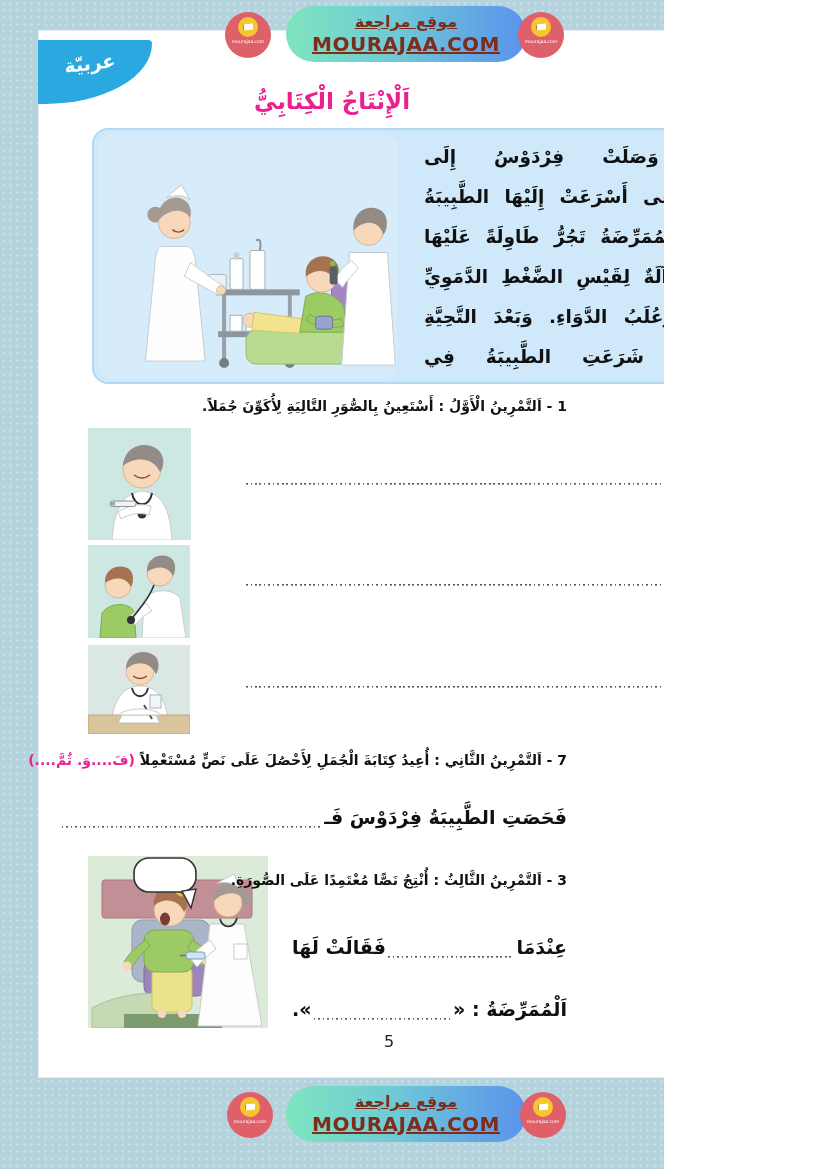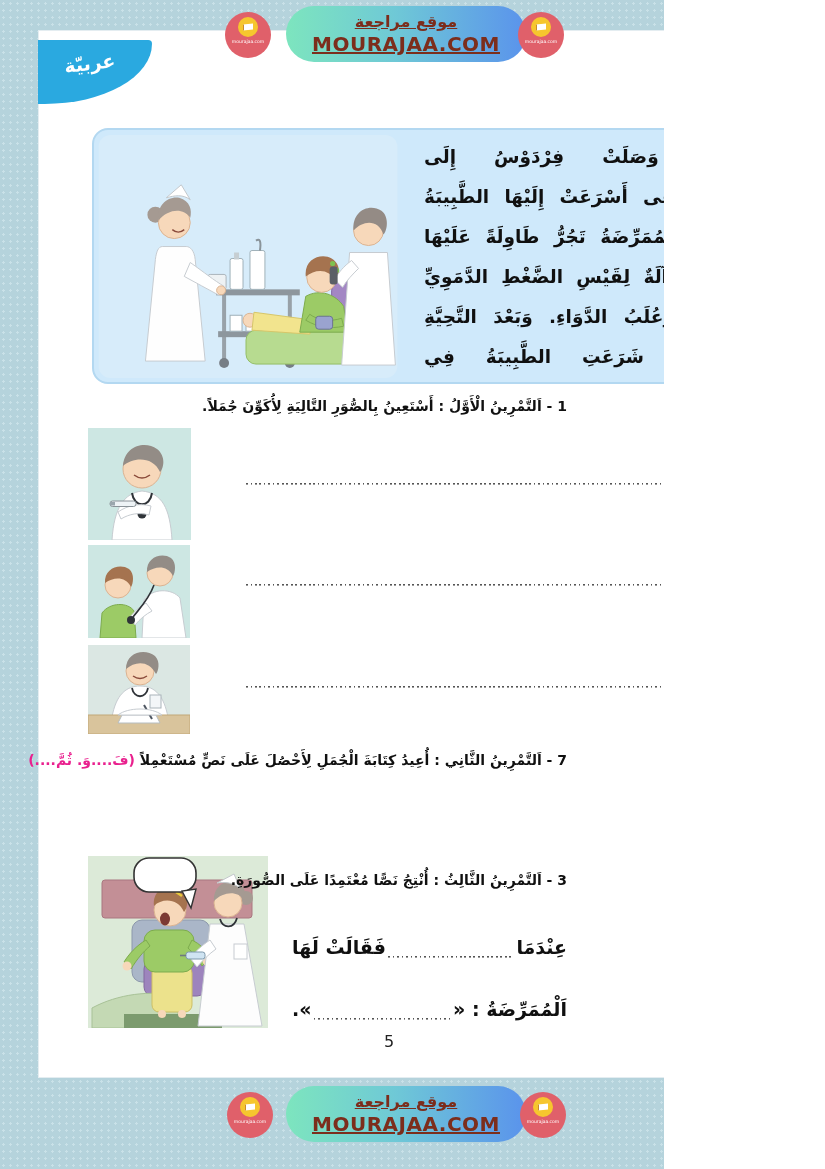--- a/index.html
+++ b/index.html
@@ -97,20 +97,21 @@
     <div class="badge-inner">
         <div class="badge-book"></div>
       </div>
     <span class="badge-text">mourajaa.com</span>
   </div>
 
   <div class="subject-tab">
     <span>عربيّة</span>
   </div>
 
+  <div class="page-title">اَلْإِنْتَاجُ الْكِتَابِيُّ</div>
 
   <div class="reading-box"></div>
 
   <div class="reading-illustration">
     <svg viewBox="0 0 300 244" width="300" height="243">
       <rect width="300" height="244" rx="12" fill="#d7ecfa"></rect>
 
       <g>
         <rect x="124" y="157" width="4" height="68" fill="#98a1a8"></rect>
         <rect x="190" y="157" width="4" height="68" fill="#98a1a8"></rect>
@@ -212,20 +213,24 @@
       <path d="M56 60 L64 74" stroke="#4d5560" stroke-width="2"></path>
       <path d="M30 70 C40 62 64 62 74 70 Z" fill="#ffffff" stroke="#c7ccd1"></path>
     </svg>
   </div>
   <div class="ans-line dot-line" style="top:686px;"></div>
 
   <div class="ex-heading" style="top:752px;">
     <span>7 - اَلتَّمْرِينُ الثَّانِي : أُعِيدُ كِتَابَةَ الْجُمَلِ لِأَحْصُلَ عَلَى نَصٍّ مُسْتَعْمِلاً</span>
     <span class="pink">(فَ....وَ. ثُمَّ....)</span>
   </div>
+  <div class="fill-row" style="left:60px;right:97px;top:804px;">
+    <span>فَحَصَتِ الطَّبِيبَةُ فِرْدَوْسَ فَـ</span>
+    <span class="dot-fill dot-line"></span>
+  </div>
 
   <div class="thumb" style="top:856px;">
     <svg viewBox="0 0 180 172" width="180" height="172">
       <rect width="180" height="172" fill="#dcead8"></rect>
       <rect x="14" y="24" width="150" height="38" rx="3" fill="#c38f96" stroke="#a97780"></rect>
       <rect x="44" y="64" width="78" height="62" rx="10" fill="#aab6c8" stroke="#8c98ab"></rect>
       <rect x="56" y="104" width="62" height="36" rx="9" fill="#9d84bd" stroke="#84699f"></rect>
       <path d="M4 152 C30 138 62 134 90 140 L90 172 L4 172 Z" fill="#c4d9b4" stroke="#a8c297"></path>
       <rect x="36" y="158" width="98" height="14" fill="#7c9b6e"></rect>
 

